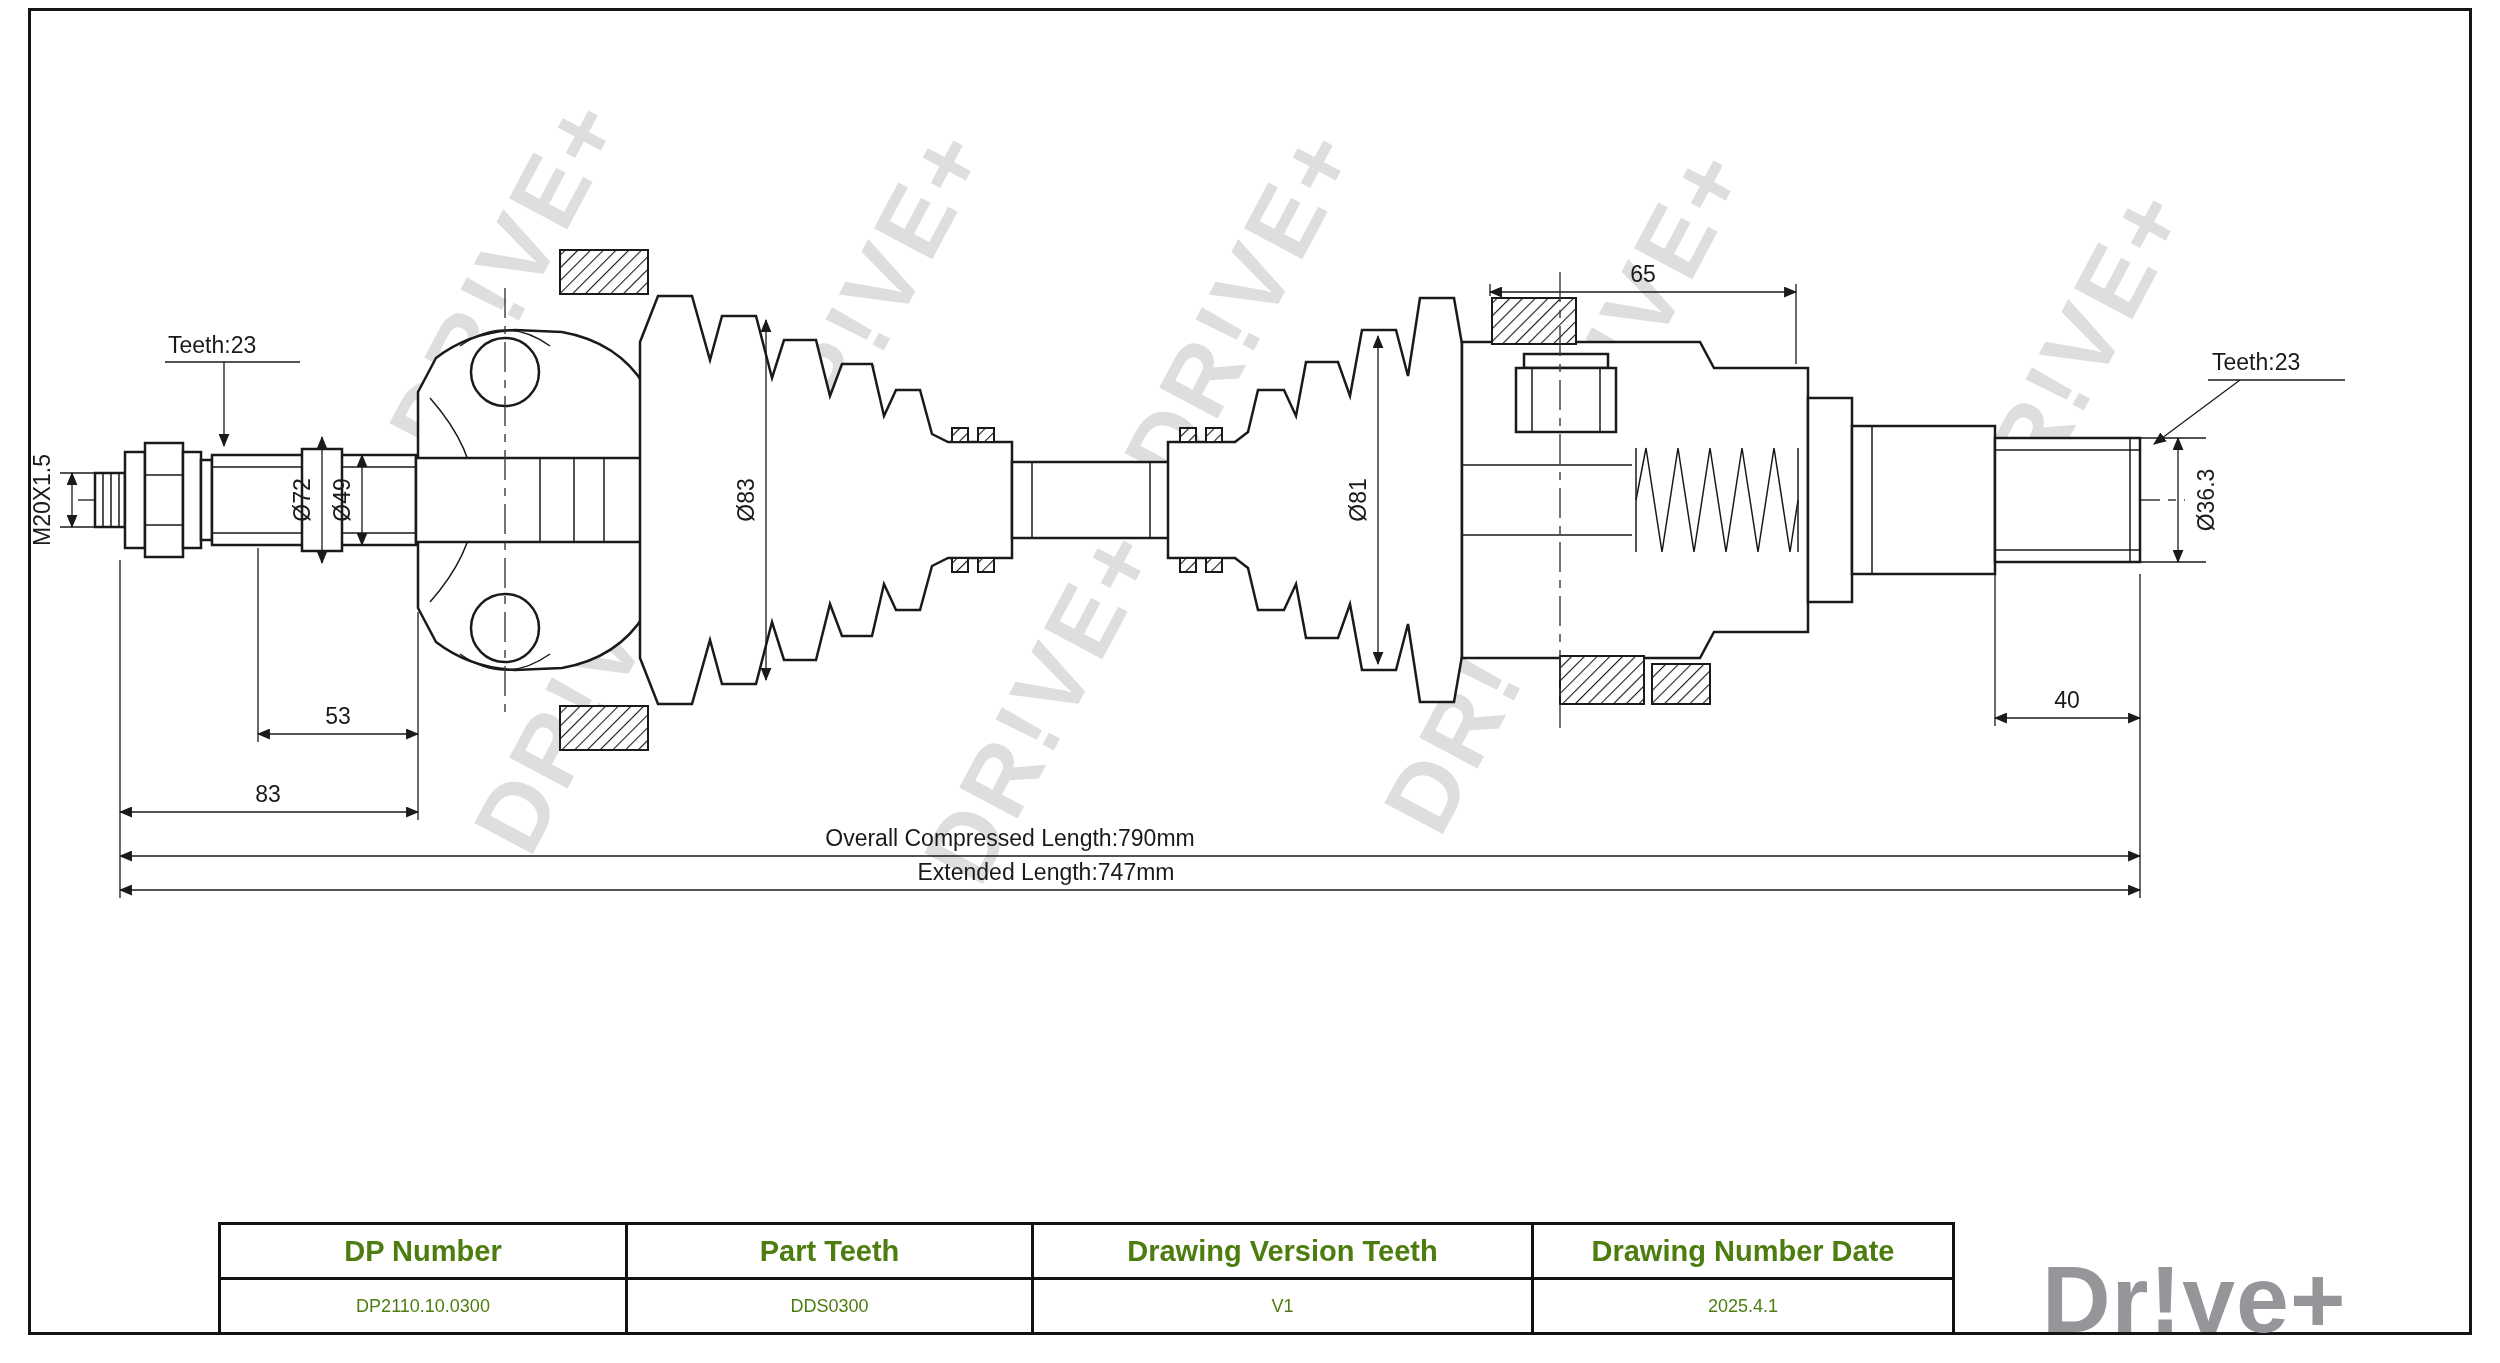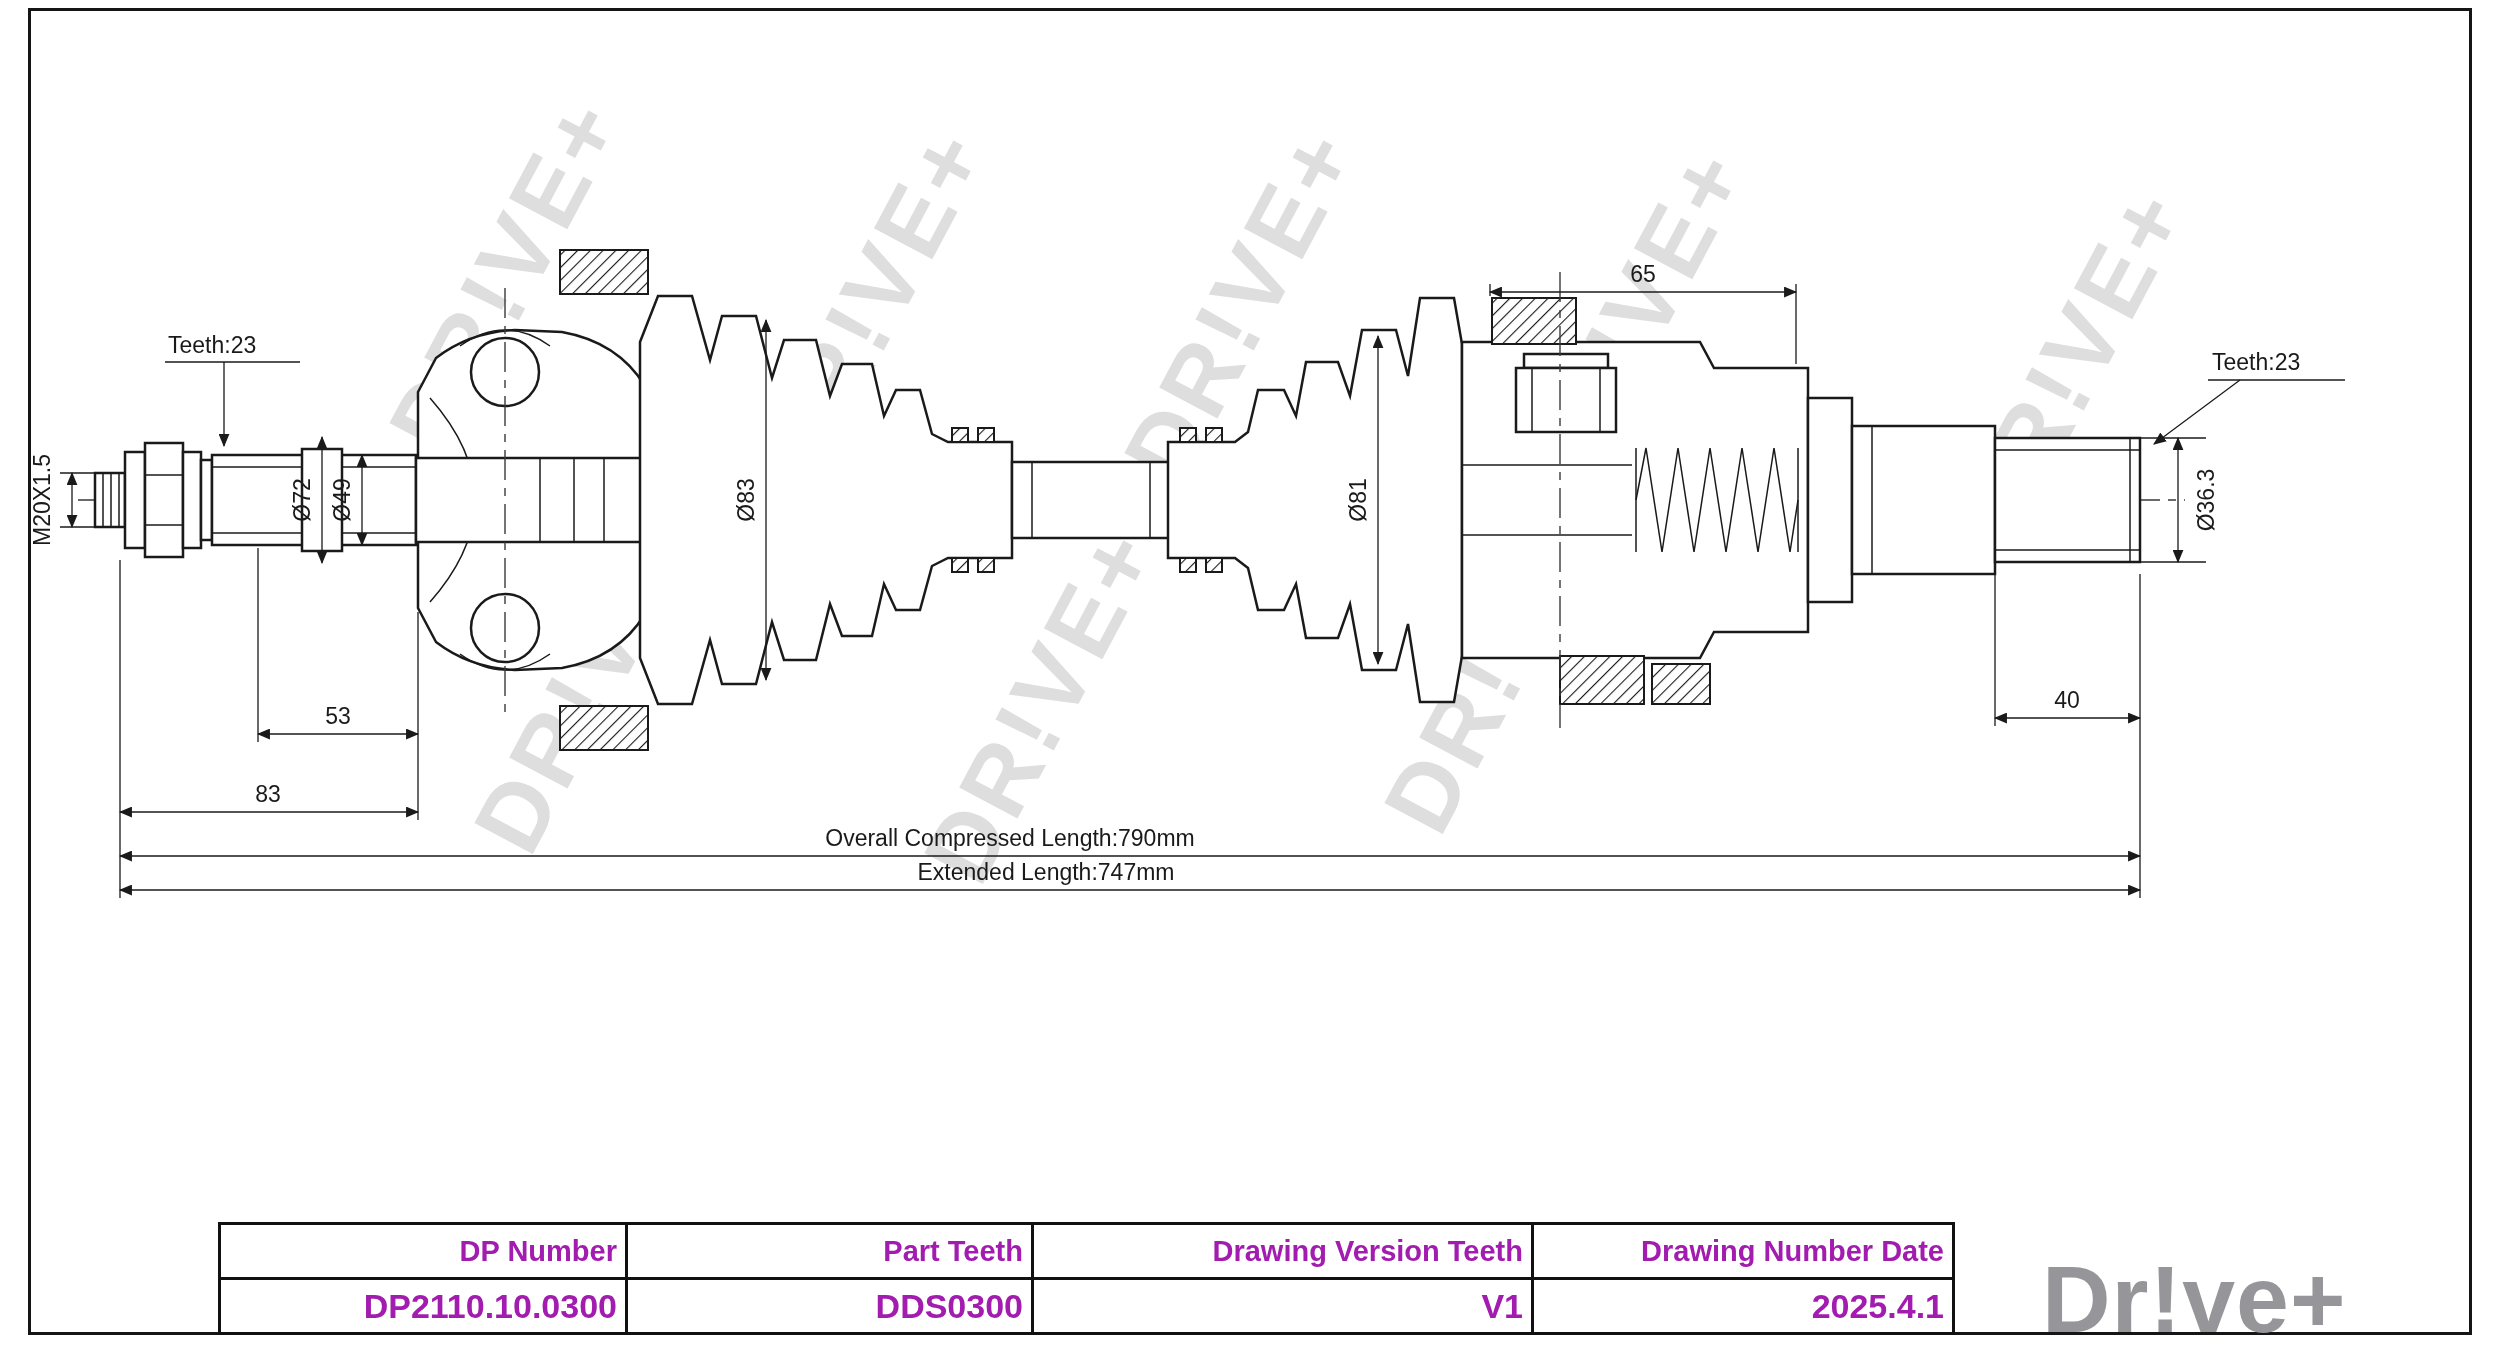--- a/index.html
+++ b/index.html
@@ -13,24 +13,24 @@
   .tn{stroke:#1a1a1a;stroke-width:1.5;fill:none;}
   .dm{stroke:#1a1a1a;stroke-width:1.3;fill:none;}
   .cl{stroke:#3a3a3a;stroke-width:1.4;fill:none;stroke-dasharray:30 8 8 8;}
   .hatch{fill:url(#hatchpat);stroke:#1a1a1a;stroke-width:2;}
   .dt{font-family:"Liberation Sans",sans-serif;font-size:23px;fill:#1a1a1a;}
   .wm text{font-family:"Liberation Sans",sans-serif;font-weight:bold;fill:#dedede;
            font-size:96px;letter-spacing:5px;}
 
   
   .title-block{position:absolute;left:218px;bottom:28px;border-collapse:collapse;table-layout:fixed;background:#fff;}
-  .title-block th,.title-block td{border:3px solid #111;text-align:right;vertical-align:middle;
-      height:52px;padding:0 8px;color:#a21caf;}
+  .title-block th,.title-block td{border:3px solid #111;text-align:center;vertical-align:middle;
+      height:52px;padding:0 8px;color:#4d7c0f;}
   .title-block th{font-size:29px;font-weight:bold;}
-  .title-block td{font-size:34px;font-weight:bold;}
+  .title-block td{font-size:18px;font-weight:normal;}
 
   .logo{position:absolute;left:2042px;top:1252px;font-size:95px;font-weight:800;
         color:#96969a;letter-spacing:1px;line-height:1;}
 </style>
 </head>
 <body>
 
 <div class="page">
   <div class="frame"></div>
 

